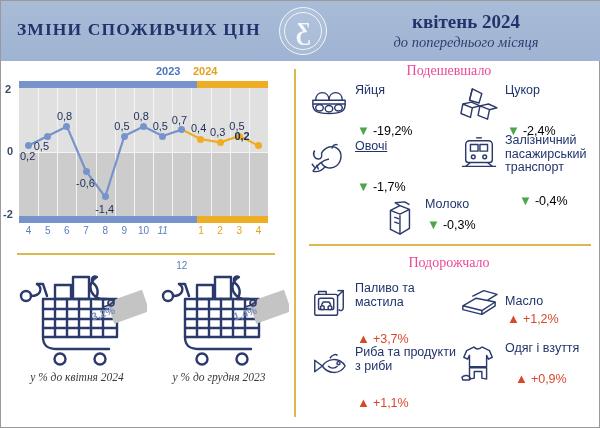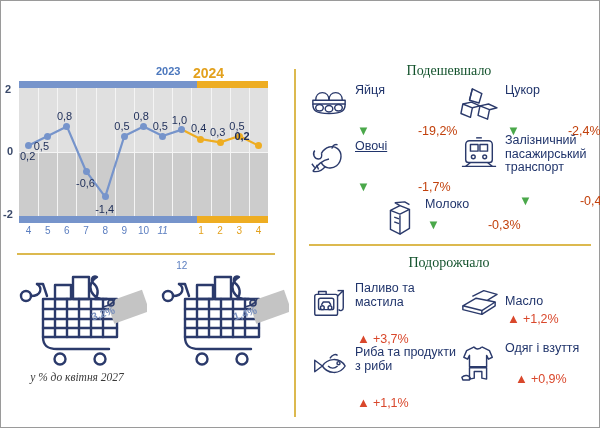--- a/index.html
+++ b/index.html
@@ -66,21 +66,21 @@
   }
 
   
   #chart-wrap{position:absolute;left:0;top:62px;width:292px;height:185px;}
   #year-2023{
     position:absolute;left:155px;top:2px;
     font-size:11px;font-weight:bold;color:#4b77bd;
   }
   #year-2024{
     position:absolute;left:192px;top:2px;
-    font-size:14px;font-weight:bold;color:#e3a11d;
+    font-size:11px;font-weight:bold;color:#e3a11d;
   }
   .topbar{position:absolute;top:18px;height:7px;}
   .topbar.blue{left:18px;width:178px;background:#7694cb;}
   .topbar.gold{left:196px;width:71px;background:#eead22;}
   .botbar{position:absolute;top:153px;height:7px;}
   .botbar.blue{left:18px;width:178px;background:#7694cb;}
   .botbar.gold{left:196px;width:71px;background:#eead22;}
 
   #plot{
     position:absolute;left:18px;top:25px;width:249px;height:128px;
@@ -124,50 +124,59 @@
     transform:rotate(-18deg);
   }
   #tag-1{left:84px;top:38px;}
   #tag-2{left:84px;top:38px;}
 
   
   #panel-cheaper{position:absolute;left:300px;top:62px;width:296px;height:178px;}
   #panel-dearer{position:absolute;left:300px;top:254px;width:296px;height:166px;}
   .panel-title{
     position:absolute;top:0;width:100%;text-align:center;
-    font-size:14px;color:#14532d;
+    font-size:14px;color:#ec4899;
     font-family:"Liberation Serif", serif;
   }
   #gold-rule-right{
     position:absolute;left:308px;top:243px;width:282px;height:2px;background:#dcb94f;
   }
 
   .item{position:absolute;}
   .item .ico{position:absolute;left:0;top:0;width:42px;height:38px;}
   .item .nm{
     position:absolute;left:46px;top:-1px;
     font-size:12.5px;color:#20346b;line-height:13.5px;
     width:120px;
   }
   .item .val{
     position:absolute;font-size:12.5px;white-space:nowrap;
   }
   .item .val .tri{font-size:13px;margin-right:3px;}
   .down .tri{color:#4aa84a;}
-  .down .num{color:#c2410c;margin-left:45px;}
+  .down .num{color:#000000;}
   .up .tri{color:#d9472b;}
   .up .num{color:#d9472b;}
 
   svg{display:block;}
 </style>
 </head>
 <body>
 
 <div id="page">
 
+  <div id="header">
+    <div id="header-title">ЗМІНИ СПОЖИВЧИХ ЦІН</div>
+    <div id="logo">
+      <div class="ring"></div>
+      <div class="sigma">Ƹ</div>
+    </div>
+    <div id="header-month">квітень 2024</div>
+    <div id="header-sub">до попереднього місяця</div>
+  </div>
 
   <div id="vdiv"></div>
 
   <div id="chart-wrap">
     <div id="year-2023">2023</div>
     <div id="year-2024">2024</div>
 
     <div class="topbar blue"></div>
     <div class="topbar gold"></div>
     <div class="botbar blue"></div>
@@ -233,21 +242,21 @@
       </div>
     <div id="point-labels">
         <div class="vlabel" style="left: 19px; top: 86.6px;">0,2</div>
         <div class="vlabel" style="left: 32.7308px; top: 77px;">0,5</div>
         <div class="vlabel" style="left: 55.8846px; top: 47.4px;">0,8</div>
         <div class="vlabel" style="left: 75.0385px; top: 114.2px;">-0,6</div>
         <div class="vlabel" style="left: 94.1923px; top: 139.8px;">-1,4</div>
         <div class="vlabel" style="left: 113.346px; top: 57px;">0,5</div>
         <div class="vlabel" style="left: 132.5px; top: 47.4px;">0,8</div>
         <div class="vlabel" style="left: 151.654px; top: 57px;">0,5</div>
-        <div class="vlabel" style="left: 170.808px; top: 50.6px;">1,0</div>
+        <div class="vlabel" style="left: 170.808px; top: 50.6px;">0,7</div>
         <div class="vlabel" style="left: 189.962px; top: 59.2px;">0,4</div>
         <div class="vlabel" style="left: 209.115px; top: 63.4px;">0,3</div>
         <div class="vlabel" style="left: 228.269px; top: 57px;">0,5</div>
         <div class="vlabel bold" style="left: 233.423px; top: 66.6px;">0,2</div>
       </div>
   </div>
 
   <div id="gold-rule-left"></div>
 
   <div class="cart-block" id="cart-1">
@@ -268,21 +277,21 @@
       </g>
       <g fill="#c4c4c4" stroke="none">
         <path d="M108 26 l36 -10 l6 22 l-36 10 z" transform="translate(-8,6) rotate(-4 124 30)"></path>
       </g>
       <g fill="none" stroke="#2b3a6b" stroke-width="1.6">
         <path d="M96 38 c8 -2 10 -4 12 -8"></path>
         <circle cx="104" cy="34" r="3"></circle>
       </g>
     </svg>
     <div class="tag-text" id="tag-1">3,2%</div>
-    <div class="cart-cap">у % до квітня 2027</div>
+    <div class="cart-cap">у % до квітня 2024</div>
   </div>
 
   <div class="cart-block" id="cart-2">
     <svg width="140" height="100" viewBox="0 0 140 100">
       <g fill="none" stroke="#2b3a6b" stroke-width="2.4" stroke-linecap="round" stroke-linejoin="round">
         <circle cx="19" cy="27" r="5"></circle>
         <path d="M24 27 c10 0 12 -8 6 -12"></path>
         <path d="M30 15 h6 l4 12"></path>
         <rect x="36" y="30" width="74" height="38"></rect>
         <path d="M36 40 h74 M36 50 h74 M36 59 h74"></path>
@@ -296,20 +305,21 @@
       </g>
       <g fill="#c4c4c4" stroke="none">
         <path d="M108 26 l36 -10 l6 22 l-36 10 z" transform="translate(-8,6) rotate(-4 124 30)"></path>
       </g>
       <g fill="none" stroke="#2b3a6b" stroke-width="1.6">
         <path d="M96 38 c8 -2 10 -4 12 -8"></path>
         <circle cx="104" cy="34" r="3"></circle>
       </g>
     </svg>
     <div class="tag-text" id="tag-2">1,4%</div>
+    <div class="cart-cap">у % до грудня 2023</div>
   </div>
 
   <div id="panel-cheaper">
     <div class="panel-title">Подешевшало</div>
     <div id="cheaper-items">
         <div class="item down" style="left: 8px; top: 22px;">
           <span class="ico">
             <svg width="40" height="38" viewBox="0 0 42 40">
               <g fill="none" stroke="#2b3a6b" stroke-width="1.5" stroke-linejoin="round">
                 <path d="M4 16 h34 v4 H4z"></path>

